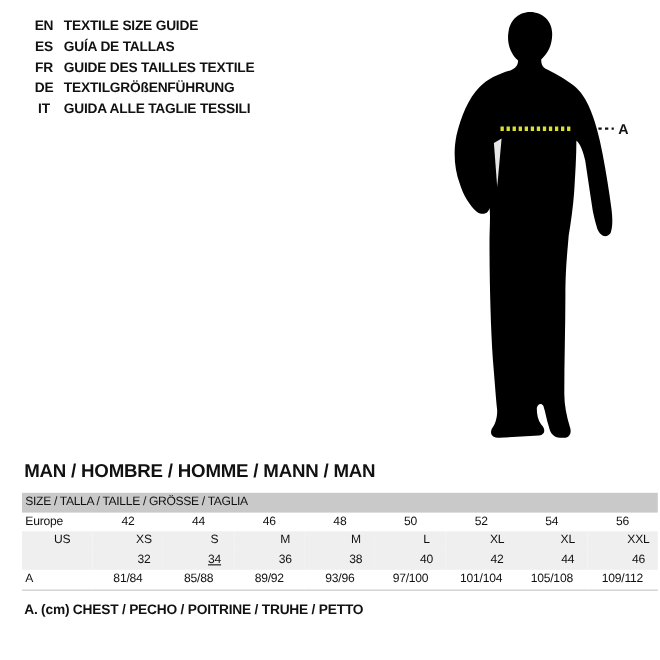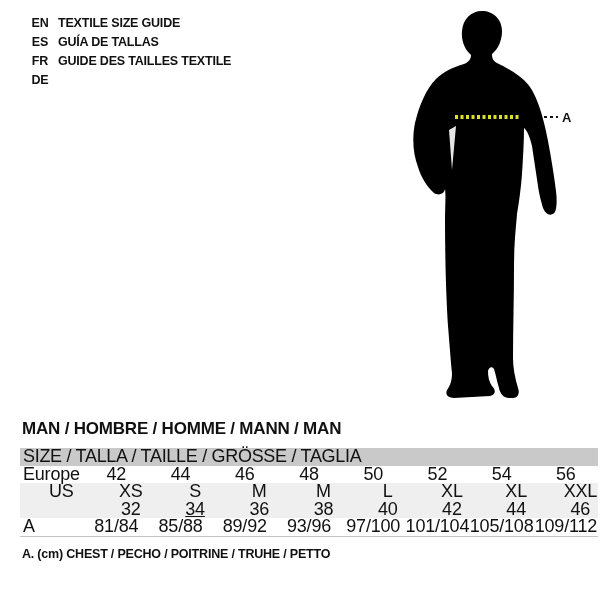--- a/index.html
+++ b/index.html
@@ -29,21 +29,21 @@
   
   .section-heading {
     position:absolute; left:22px; top:419px;
     font-size:17px; font-weight:bold; letter-spacing:-0.2px; white-space:nowrap;
   }
 
   
   .size-table {
     position:absolute; left:20px; top:448px; width:578px;
     border-collapse:collapse; table-layout:fixed;
-    font-size:18px; letter-spacing:-0.2px;
+    font-size:11px; letter-spacing:-0.2px;
   }
   .size-table td {
     height:17.5px; line-height:17.5px; padding:0;
     text-align:center; vertical-align:middle; white-space:nowrap;
   }
   .size-table td.row-label { text-align:left; padding-left:3px; width:70px; }
   .size-table tr.header-row td {
     background:#c9c9c9; text-align:left; padding-left:3px; letter-spacing:-0.3px;
   }
   .size-table tr.row-shaded td { background:#efefef;padding-left:29px; }
@@ -68,20 +68,25 @@
     <div class="lang-row">
       <span class="lang-code">ES</span>
       <span class="lang-label">GUÍA DE TALLAS</span>
     </div>
     <div class="lang-row">
       <span class="lang-code">FR</span>
       <span class="lang-label">GUIDE DES TAILLES TEXTILE</span>
     </div>
     <div class="lang-row">
       <span class="lang-code">DE</span>
+      <span class="lang-label">TEXTILGRÖßENFÜHRUNG</span>
+    </div>
+    <div class="lang-row">
+      <span class="lang-code">IT</span>
+      <span class="lang-label">GUIDA ALLE TAGLIE TESSILI</span>
     </div>
   </div>
 
 
   <div class="figure-wrap">
     <svg width="200" height="410" viewBox="0 0 200 410">
       <path fill="#000000" d="
         M82,11
         C71,11 63,19 62,31
         C61,41 65,50 71,55

